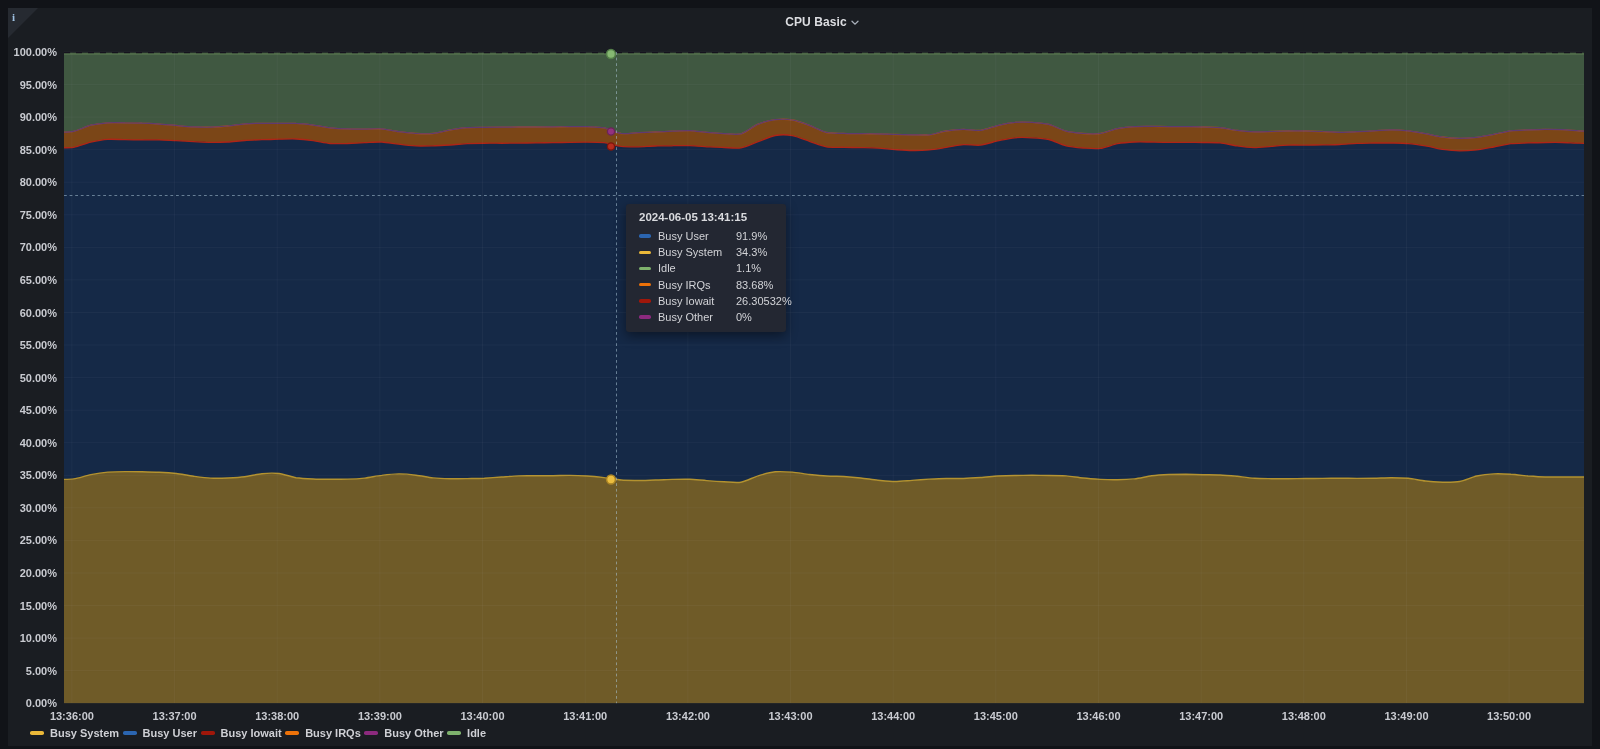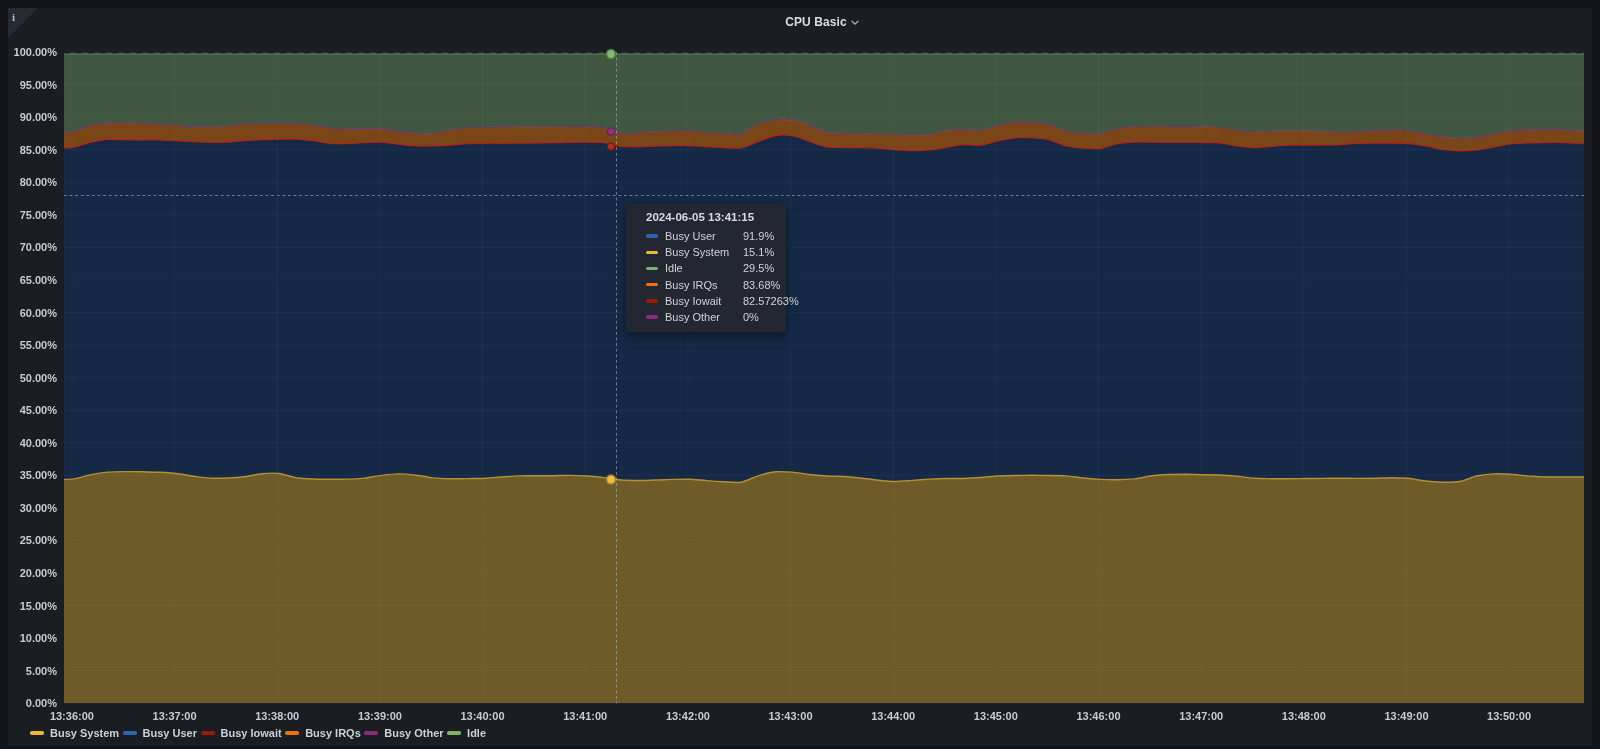--- a/index.html
+++ b/index.html
@@ -2,21 +2,21 @@
 <html><head><meta charset="utf-8"><style>
 html,body{margin:0;padding:0;width:1600px;height:749px;background:#111318;overflow:hidden}
 body{font-family:"Liberation Sans",sans-serif;position:relative}
 #panel{position:absolute;left:8px;top:8px;width:1584px;height:738px;background:#1a1d22;}
 #title{position:absolute;top:15px;left:22px;width:1600px;text-align:center;color:#dcdde1;
   font-size:12px;font-weight:bold;letter-spacing:0.1px}
 #title .chev{display:inline-block;margin-left:4px}
 #wedge{position:absolute;left:8px;top:8px;width:0;height:0;border-top:30px solid #262a31;border-right:30px solid transparent}
 #iicon{position:absolute;left:12px;top:11px;color:#9fc2e2;font-size:11px;font-weight:bold;font-family:"Liberation Serif",serif}
 #tooltip{position:absolute;left:626px;top:204px;width:160px;height:128px;background:#232732;
-  border-radius:3px;box-shadow:0 4px 12px rgba(0,0,0,0.45);color:#d2d3d7;font-size:11px;box-sizing:border-box;padding:7px 8px 6px 20px}
+  border-radius:3px;box-shadow:0 4px 12px rgba(0,0,0,0.45);color:#d2d3d7;font-size:11px;box-sizing:border-box;padding:7px 8px 6px 13px}
 .ttitle{font-weight:bold;font-size:11.5px;color:#d9dade;margin-bottom:5px;white-space:nowrap}
 .trow{display:flex;align-items:center;height:16.2px;white-space:nowrap}
 .tdash{width:12px;height:3.5px;border-radius:1.8px;margin-right:7px;flex:none}
 .tname{width:78px;flex:none}
 .tval{flex:none}
 #legend{position:absolute;left:30px;top:727px;display:flex;align-items:center;color:#cfd0d5;font-size:11px;font-weight:bold}
 .litem{display:flex;align-items:center;margin-right:3.5px;white-space:nowrap}
 .ldash{width:14px;height:3.5px;border-radius:1.8px;margin-right:6px}
 </style></head>
 <body>
@@ -131,36 +131,36 @@
 <div id="tooltip">
     <div class="ttitle">2024-06-05 13:41:15</div>
     <div class="trow">
       <span class="tdash" style="background:#2b65b0"></span>
       <span class="tname">Busy User</span>
       <span class="tval">91.9%</span>
     </div>
     <div class="trow">
       <span class="tdash" style="background:#EAB839"></span>
       <span class="tname">Busy System</span>
-      <span class="tval">15.1%</span>
+      <span class="tval">34.3%</span>
     </div>
     <div class="trow">
       <span class="tdash" style="background:#7eb26d"></span>
       <span class="tname">Idle</span>
-      <span class="tval">29.5%</span>
+      <span class="tval">1.1%</span>
     </div>
     <div class="trow">
       <span class="tdash" style="background:#ed7209"></span>
       <span class="tname">Busy IRQs</span>
       <span class="tval">83.68%</span>
     </div>
     <div class="trow">
       <span class="tdash" style="background:#a0170a"></span>
       <span class="tname">Busy Iowait</span>
-      <span class="tval">82.57263%</span>
+      <span class="tval">26.30532%</span>
     </div>
     <div class="trow">
       <span class="tdash" style="background:#8c2a7e"></span>
       <span class="tname">Busy Other</span>
       <span class="tval">0%</span>
     </div>
   </div>
 <div id="legend">
     <span class="litem"><span class="ldash" style="background:#EAB839"></span>Busy System</span>
     <span class="litem"><span class="ldash" style="background:#2b65b0"></span>Busy User</span>

